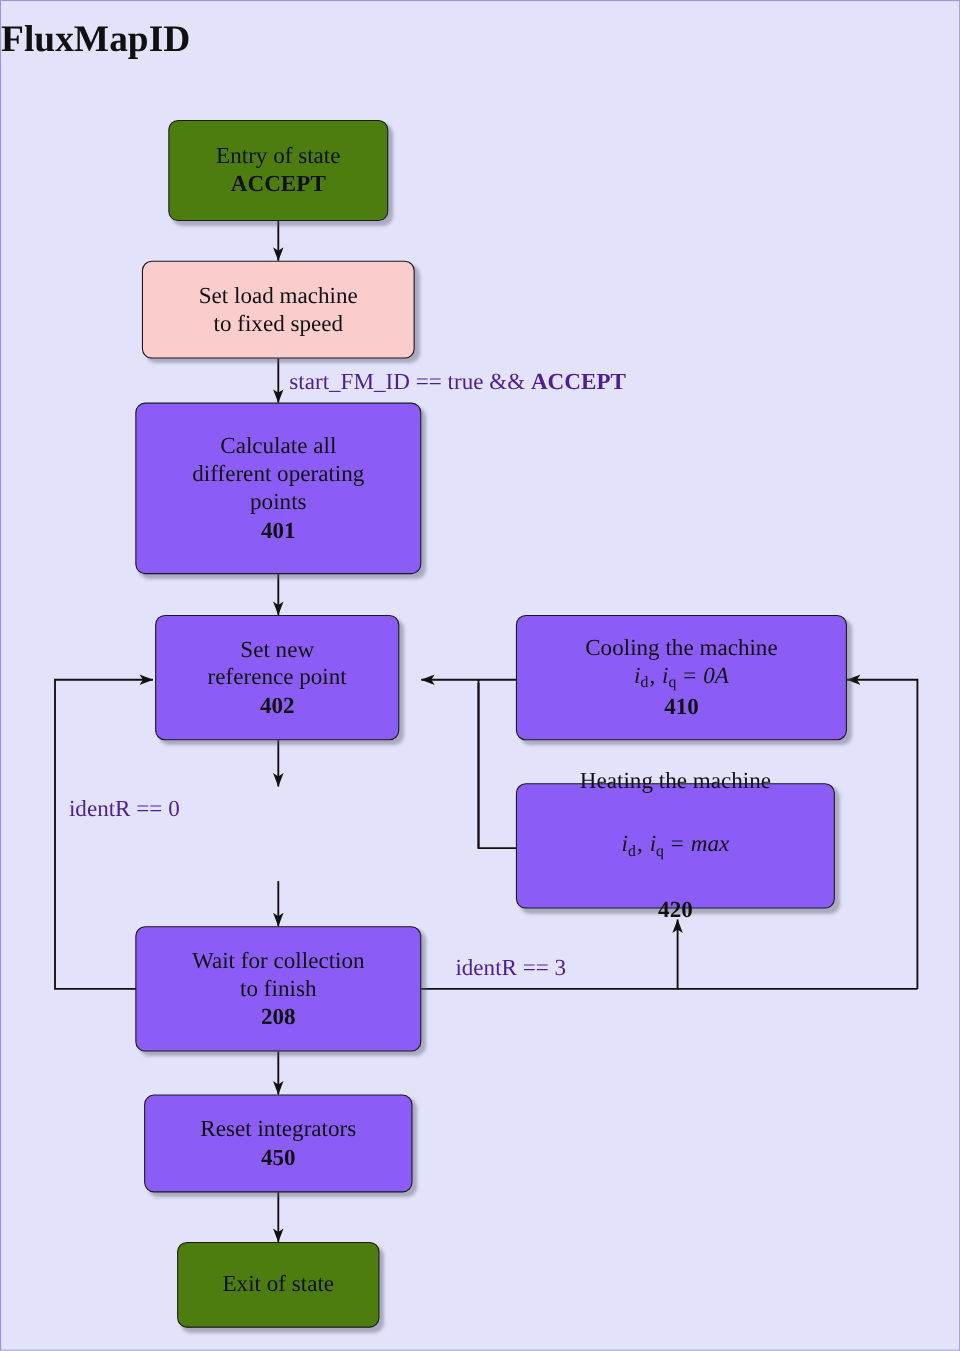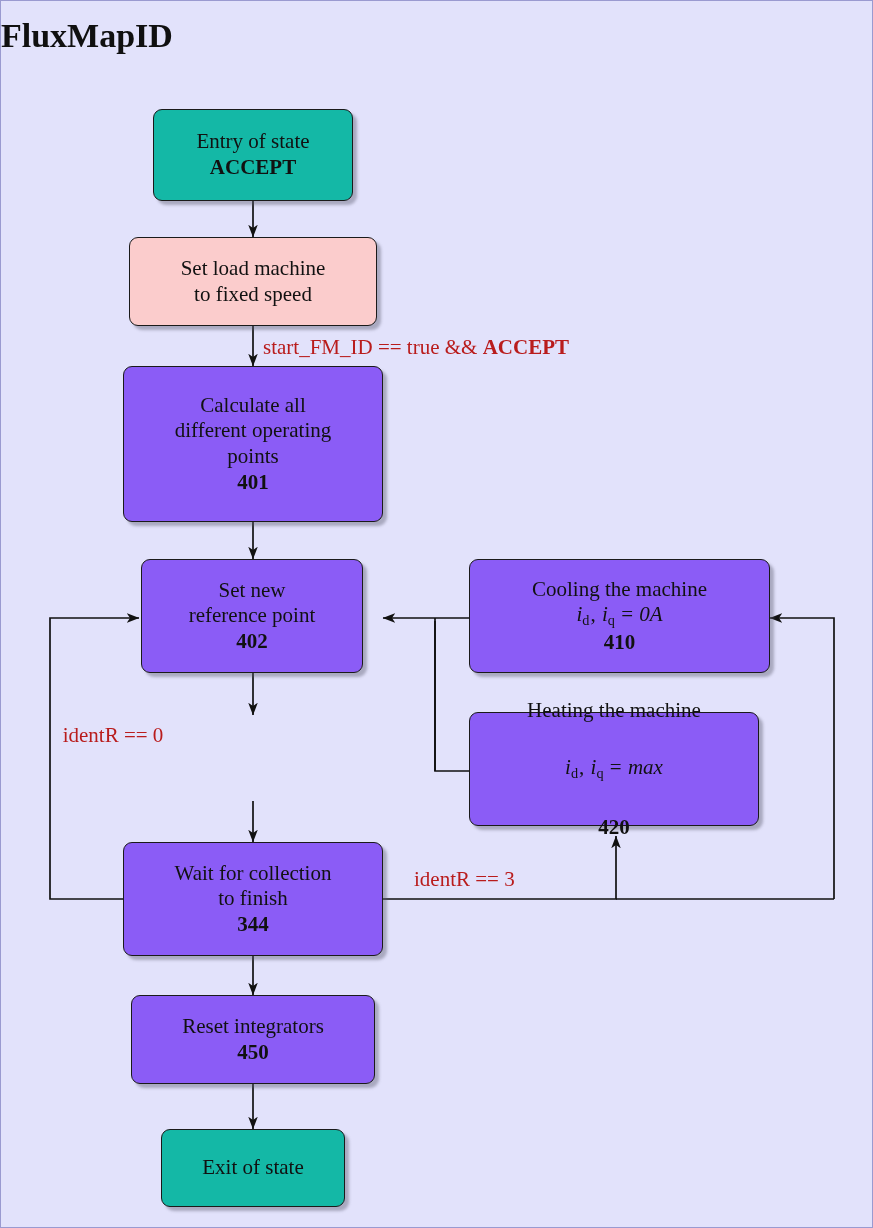--- a/index.html
+++ b/index.html
@@ -56,21 +56,21 @@
     flex-direction: column;
     align-items: center;
     justify-content: center;
     text-align: center;
     color: #111111;
     font-size: 21px;
     line-height: 1.22;
     box-shadow: 4px 4px 3px rgba(90, 90, 110, 0.42);
     padding: 2px 6px;
   }
-  .node.green  { background: #14b8a6; }
+  .node.green  { background: #4d7c0f; }
   .node.red    { background: #fbcccc; }
   .node.yellow { background: #8b5cf6; }
 
   .node .ln { display: block; white-space: nowrap; }
   .node .bold { font-weight: bold; }
   .node .num  { font-weight: bold; }
 
   
   .mi {
     font-family: "Liberation Serif", "DejaVu Serif", serif;
@@ -79,21 +79,21 @@
   .sub {
     font-size: 0.68em;
     vertical-align: -0.28em;
     font-style: normal;
   }
   .mop { font-style: normal; padding: 0 1px; }
 
   .edge-label {
     position: absolute;
     font-size: 21px;
-    color: #b91c1c;
+    color: #4c1d95;
     line-height: 1.2;
     white-space: nowrap;
     text-align: center;
   }
   .edge-label .bold { font-weight: bold; }
   .edge-label.two-line { white-space: normal; }
 </style>
 </head>
 <body>
 
@@ -159,21 +159,21 @@
     <div class="node yellow" style="left:140px; top:558px; width:222px; height:114px;">
       <span class="ln">Set new</span>
       <span class="ln">reference point</span>
       <span class="ln num">402</span>
     </div>
 
 
     <div class="node yellow" style="left:122px; top:841px; width:260px; height:114px;">
       <span class="ln">Wait for collection</span>
       <span class="ln">to finish</span>
-      <span class="ln num">344</span>
+      <span class="ln num">208</span>
     </div>
 
     <div class="node yellow" style="left:130px; top:994px; width:244px; height:89px;">
       <span class="ln">Reset integrators</span>
       <span class="ln num">450</span>
     </div>
 
     <div class="node green" style="left:160px; top:1128px; width:184px; height:78px;">
       <span class="ln">Exit of state</span>
     </div>

